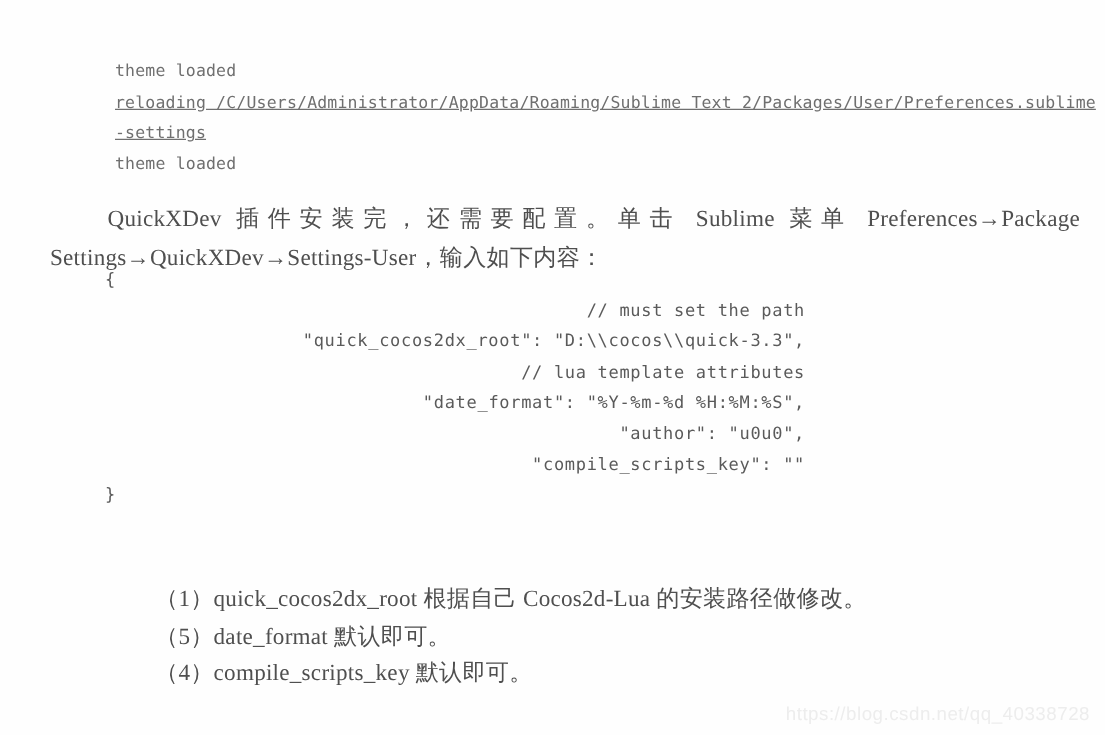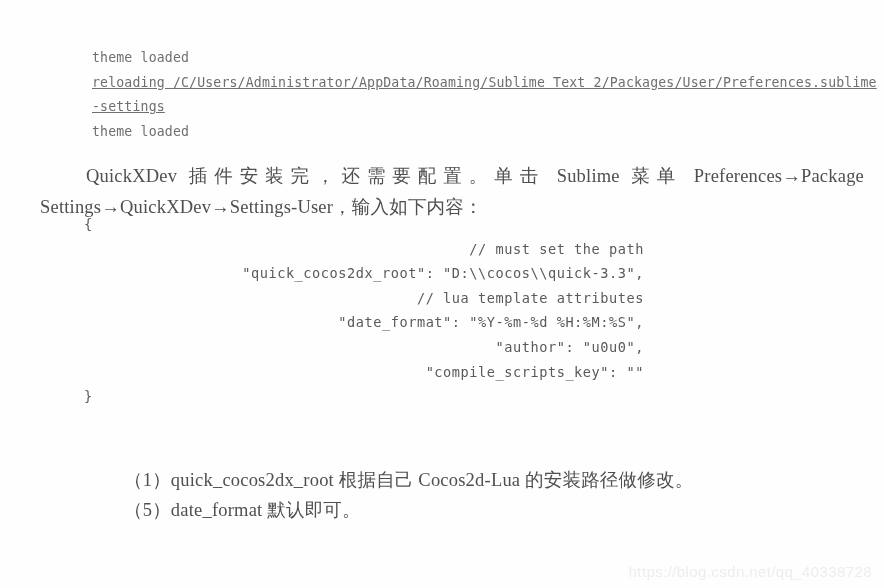--- a/index.html
+++ b/index.html
@@ -127,17 +127,18 @@
     <div class="code-line indent">// lua template attributes</div>
     <div class="code-line indent">"date_format": "%Y-%m-%d %H:%M:%S",</div>
     <div class="code-line indent">"author": "u0u0",</div>
     <div class="code-line indent">"compile_scripts_key": ""</div>
     <div class="code-line">}</div>
   </div>
 
   <div class="numbered-list">
     <div class="numbered-item">（1）quick_cocos2dx_root 根据自己 Cocos2d-Lua 的安装路径做修改。</div>
     <div class="numbered-item">（5）date_format 默认即可。</div>
+    <div class="numbered-item">（4）compile_scripts_key 默认即可。</div>
   </div>
 
   <div class="watermark">https://blog.csdn.net/qq_40338728</div>
 
 </div>
 
 </body></html>

